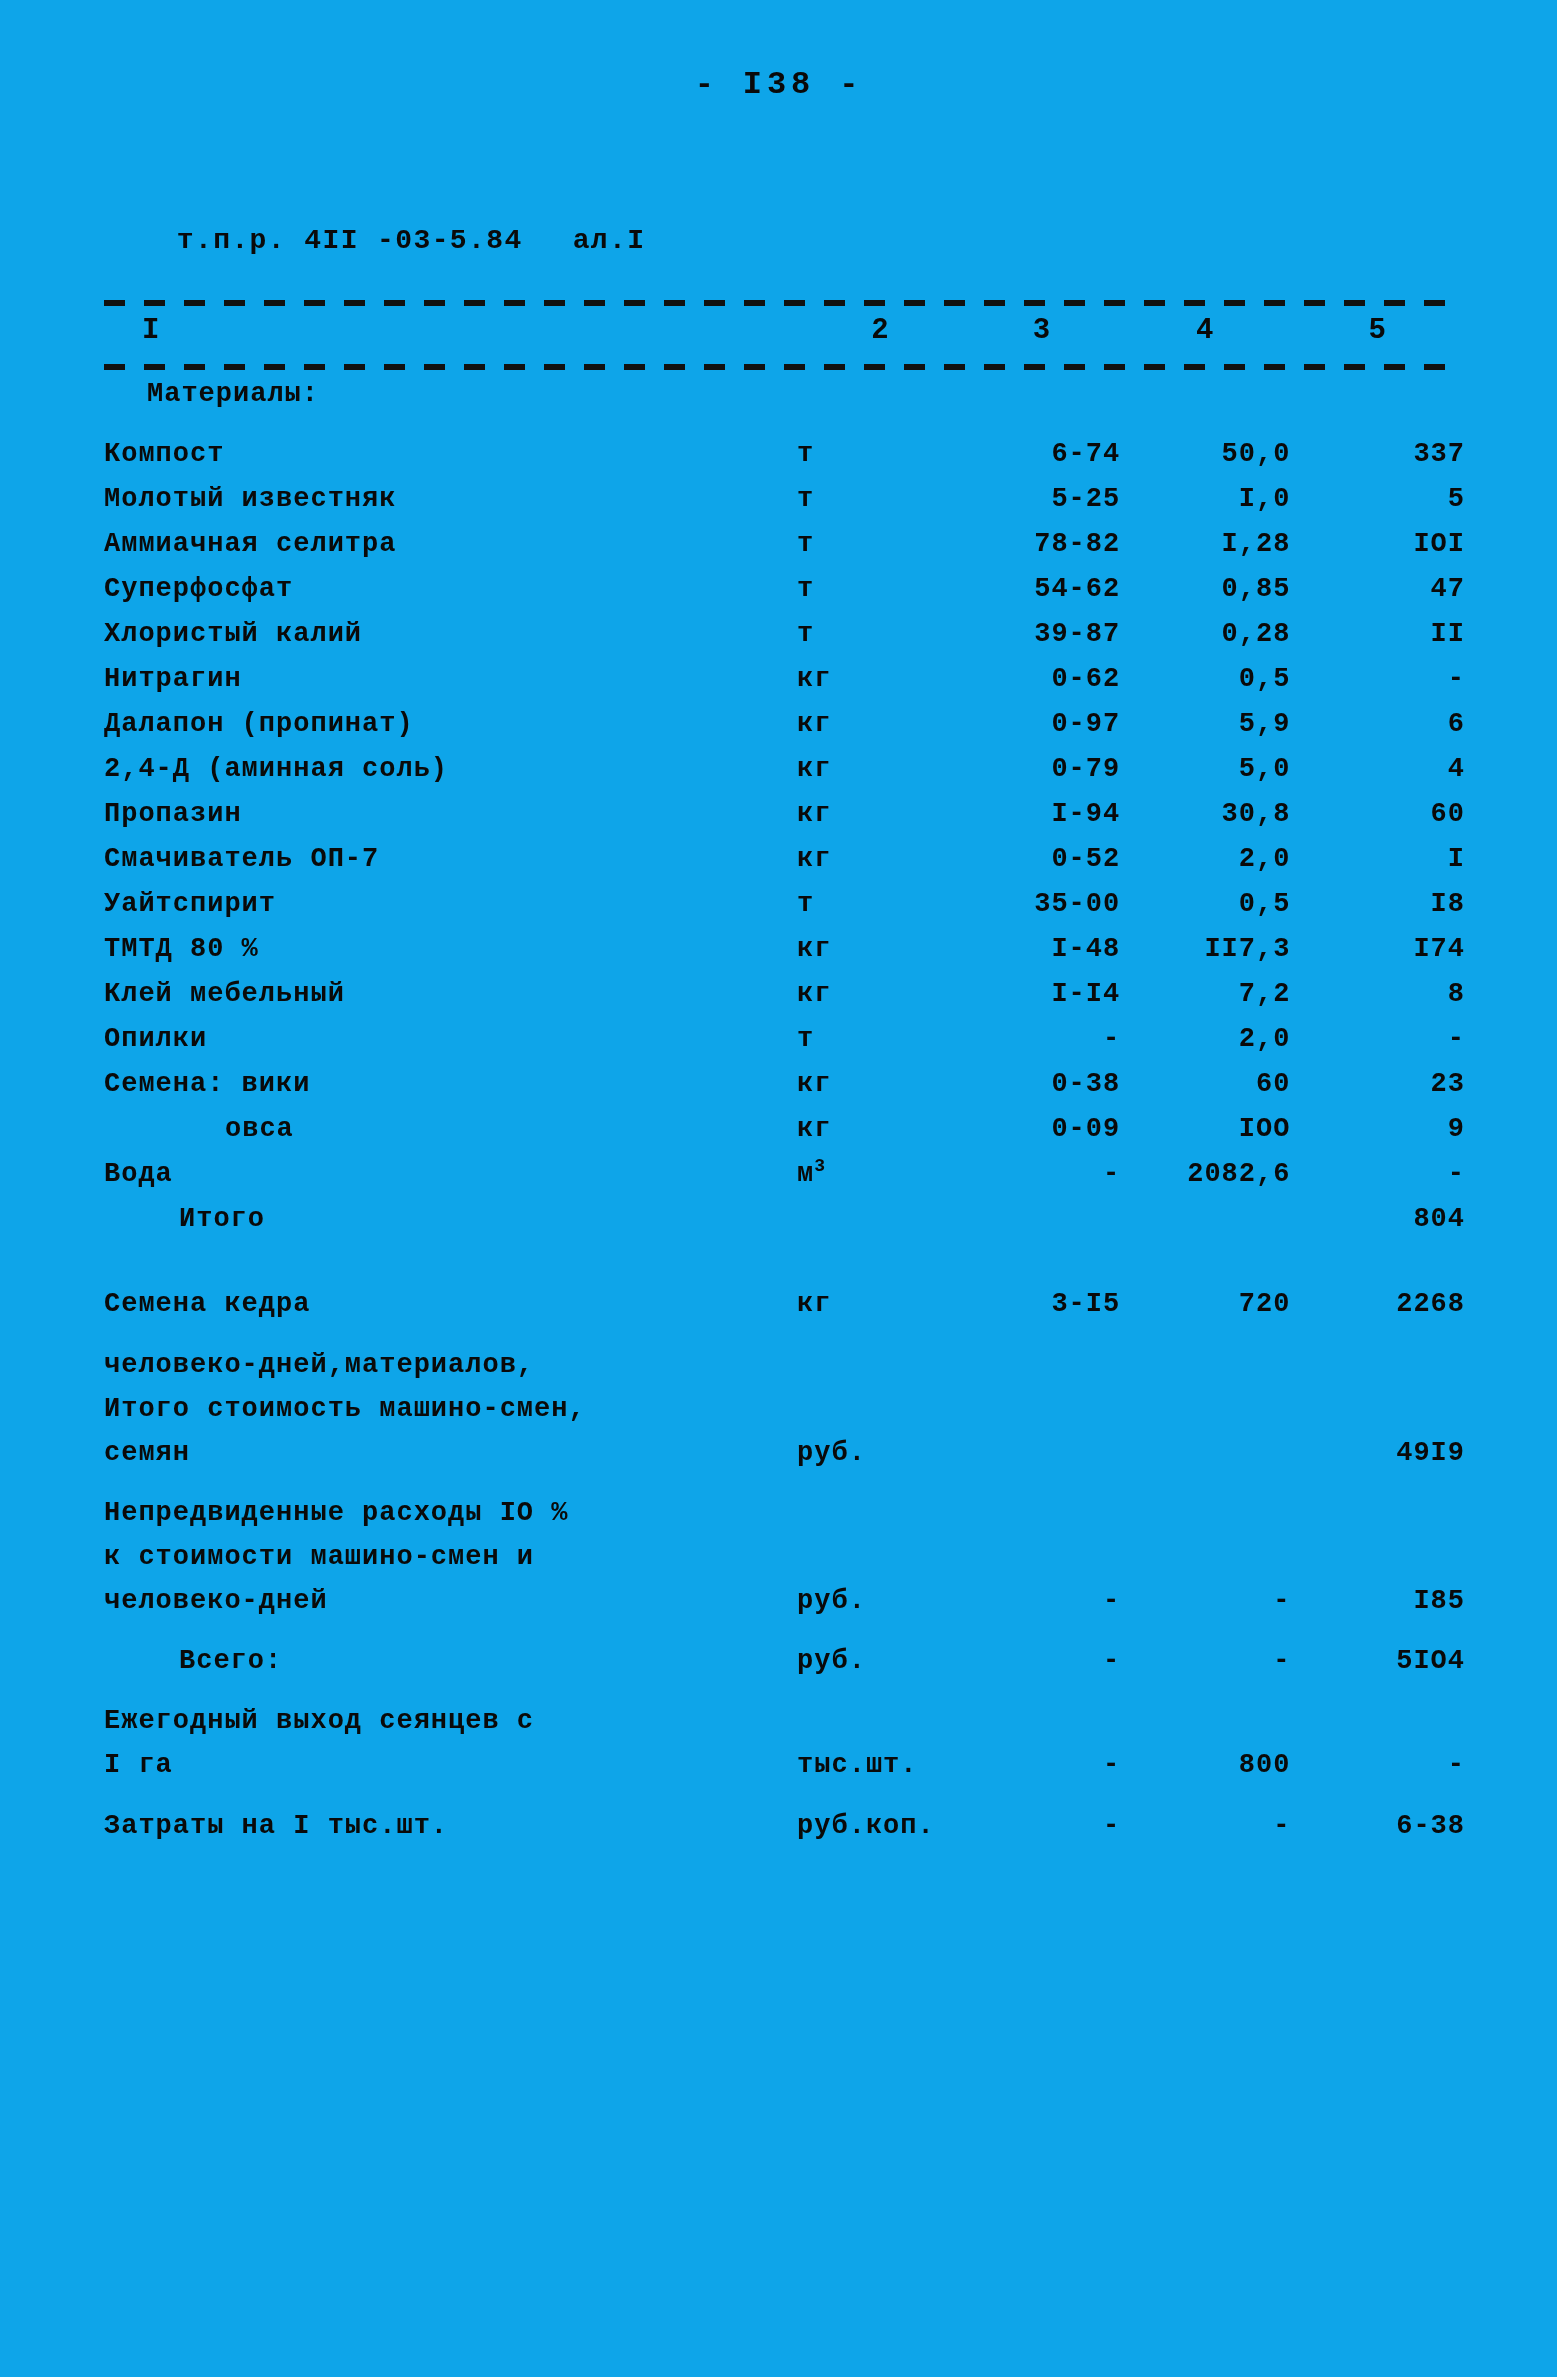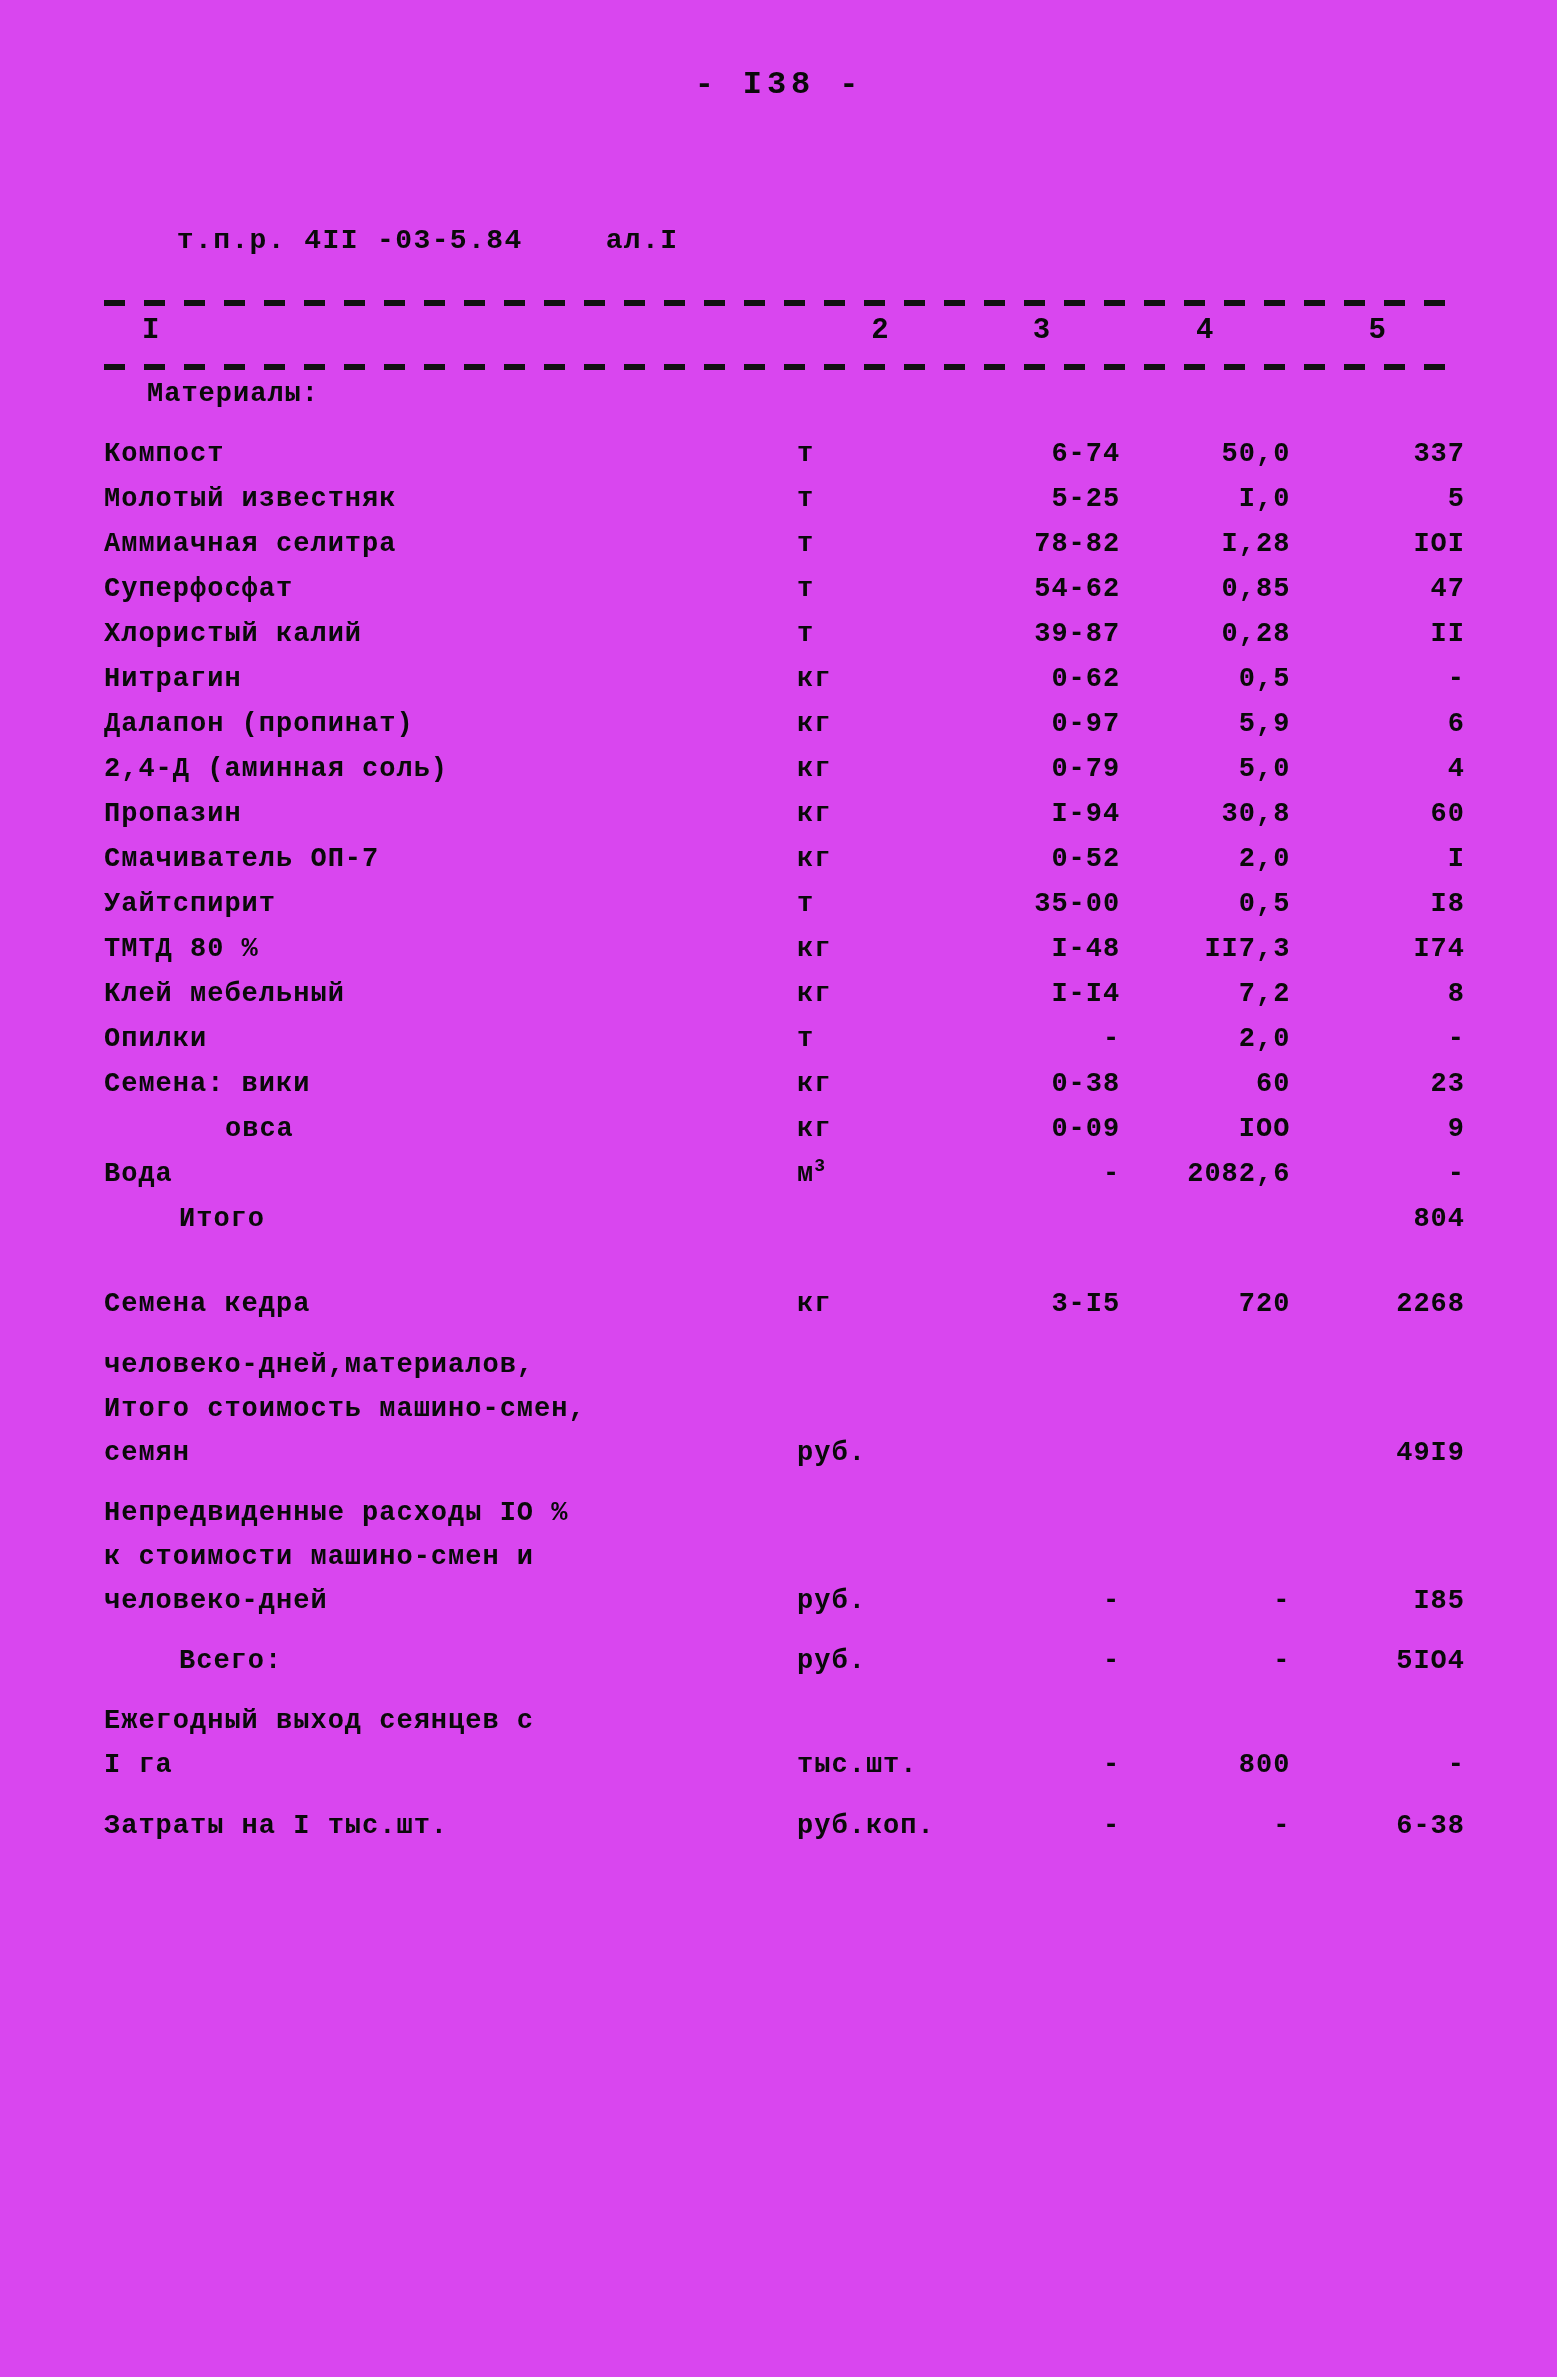--- a/index.html
+++ b/index.html
@@ -12,21 +12,21 @@
     height: 2377px;
     position: relative;
     font-family: "Liberation Mono", "DejaVu Sans Mono", monospace;
     color: #0a0a0a;
     overflow: hidden;
   }
 
   .page {
     position: absolute;
     inset: 0;
-    background: #d946ef;
+    background: #0ea5e9;
   }
 
   
   .page-number {
     position: absolute;
     top: 66px;
     left: 0;
     width: 1558px;
     text-align: center;
     font-size: 32px;
@@ -40,21 +40,21 @@
     top: 194px;
     left: 104px;
     width: 1354px;
     font-size: 28px;
     font-weight: 700;
     letter-spacing: 1.4px;
     white-space: pre;
   }
   .doc-code-line .sheet {
     display: inline-block;
-    margin-left: 83px;
+    margin-left: 50px;
   }
 
   
   .dashed-rule {
     position: absolute;
     left: 104px;
     width: 1354px;
     height: 6.2px;
     background-image: repeating-linear-gradient(
       to right,

